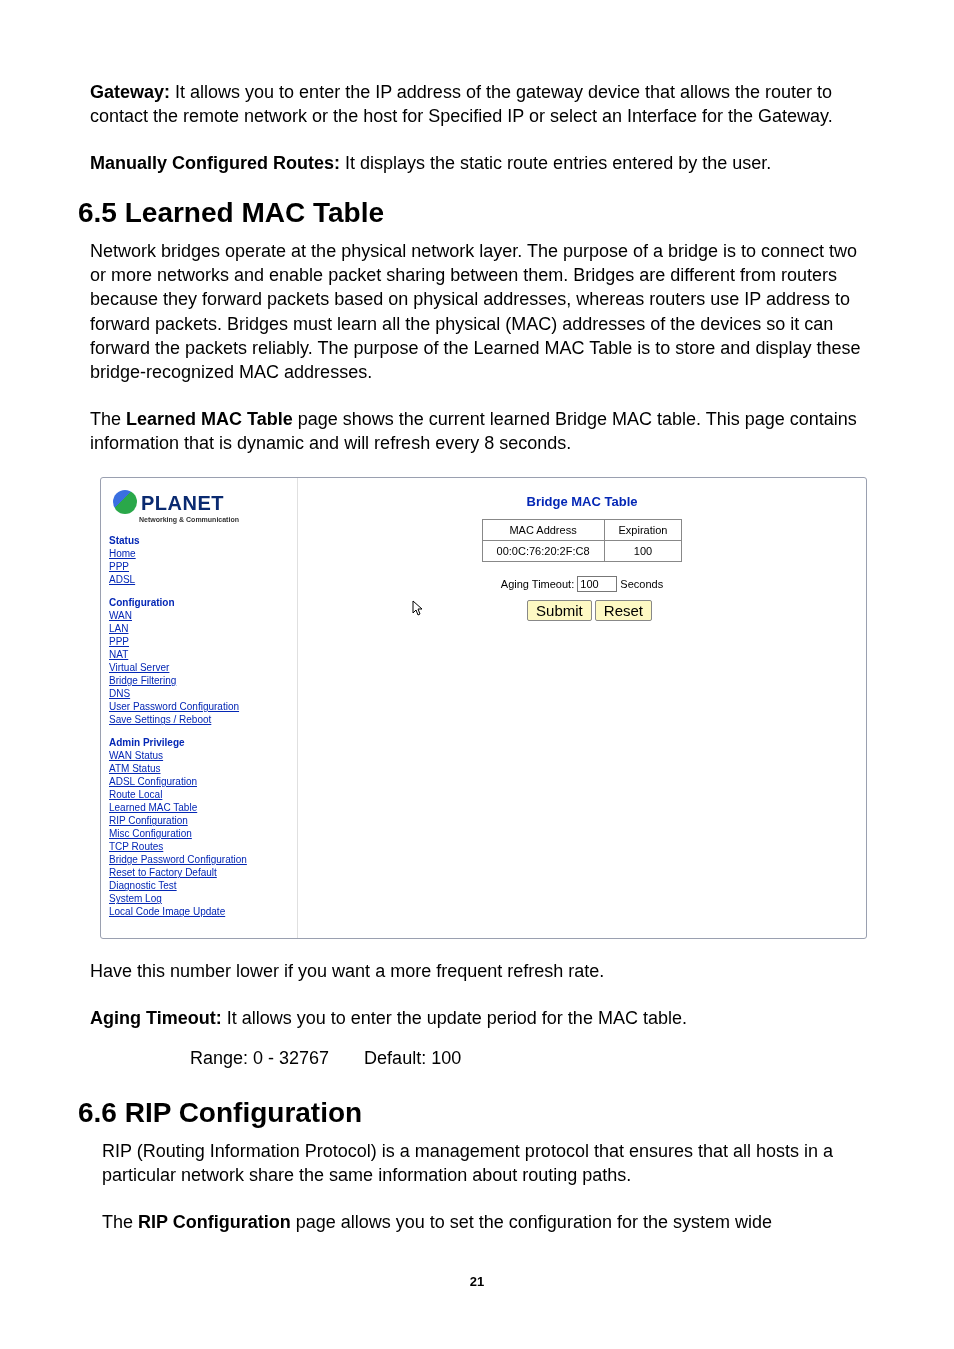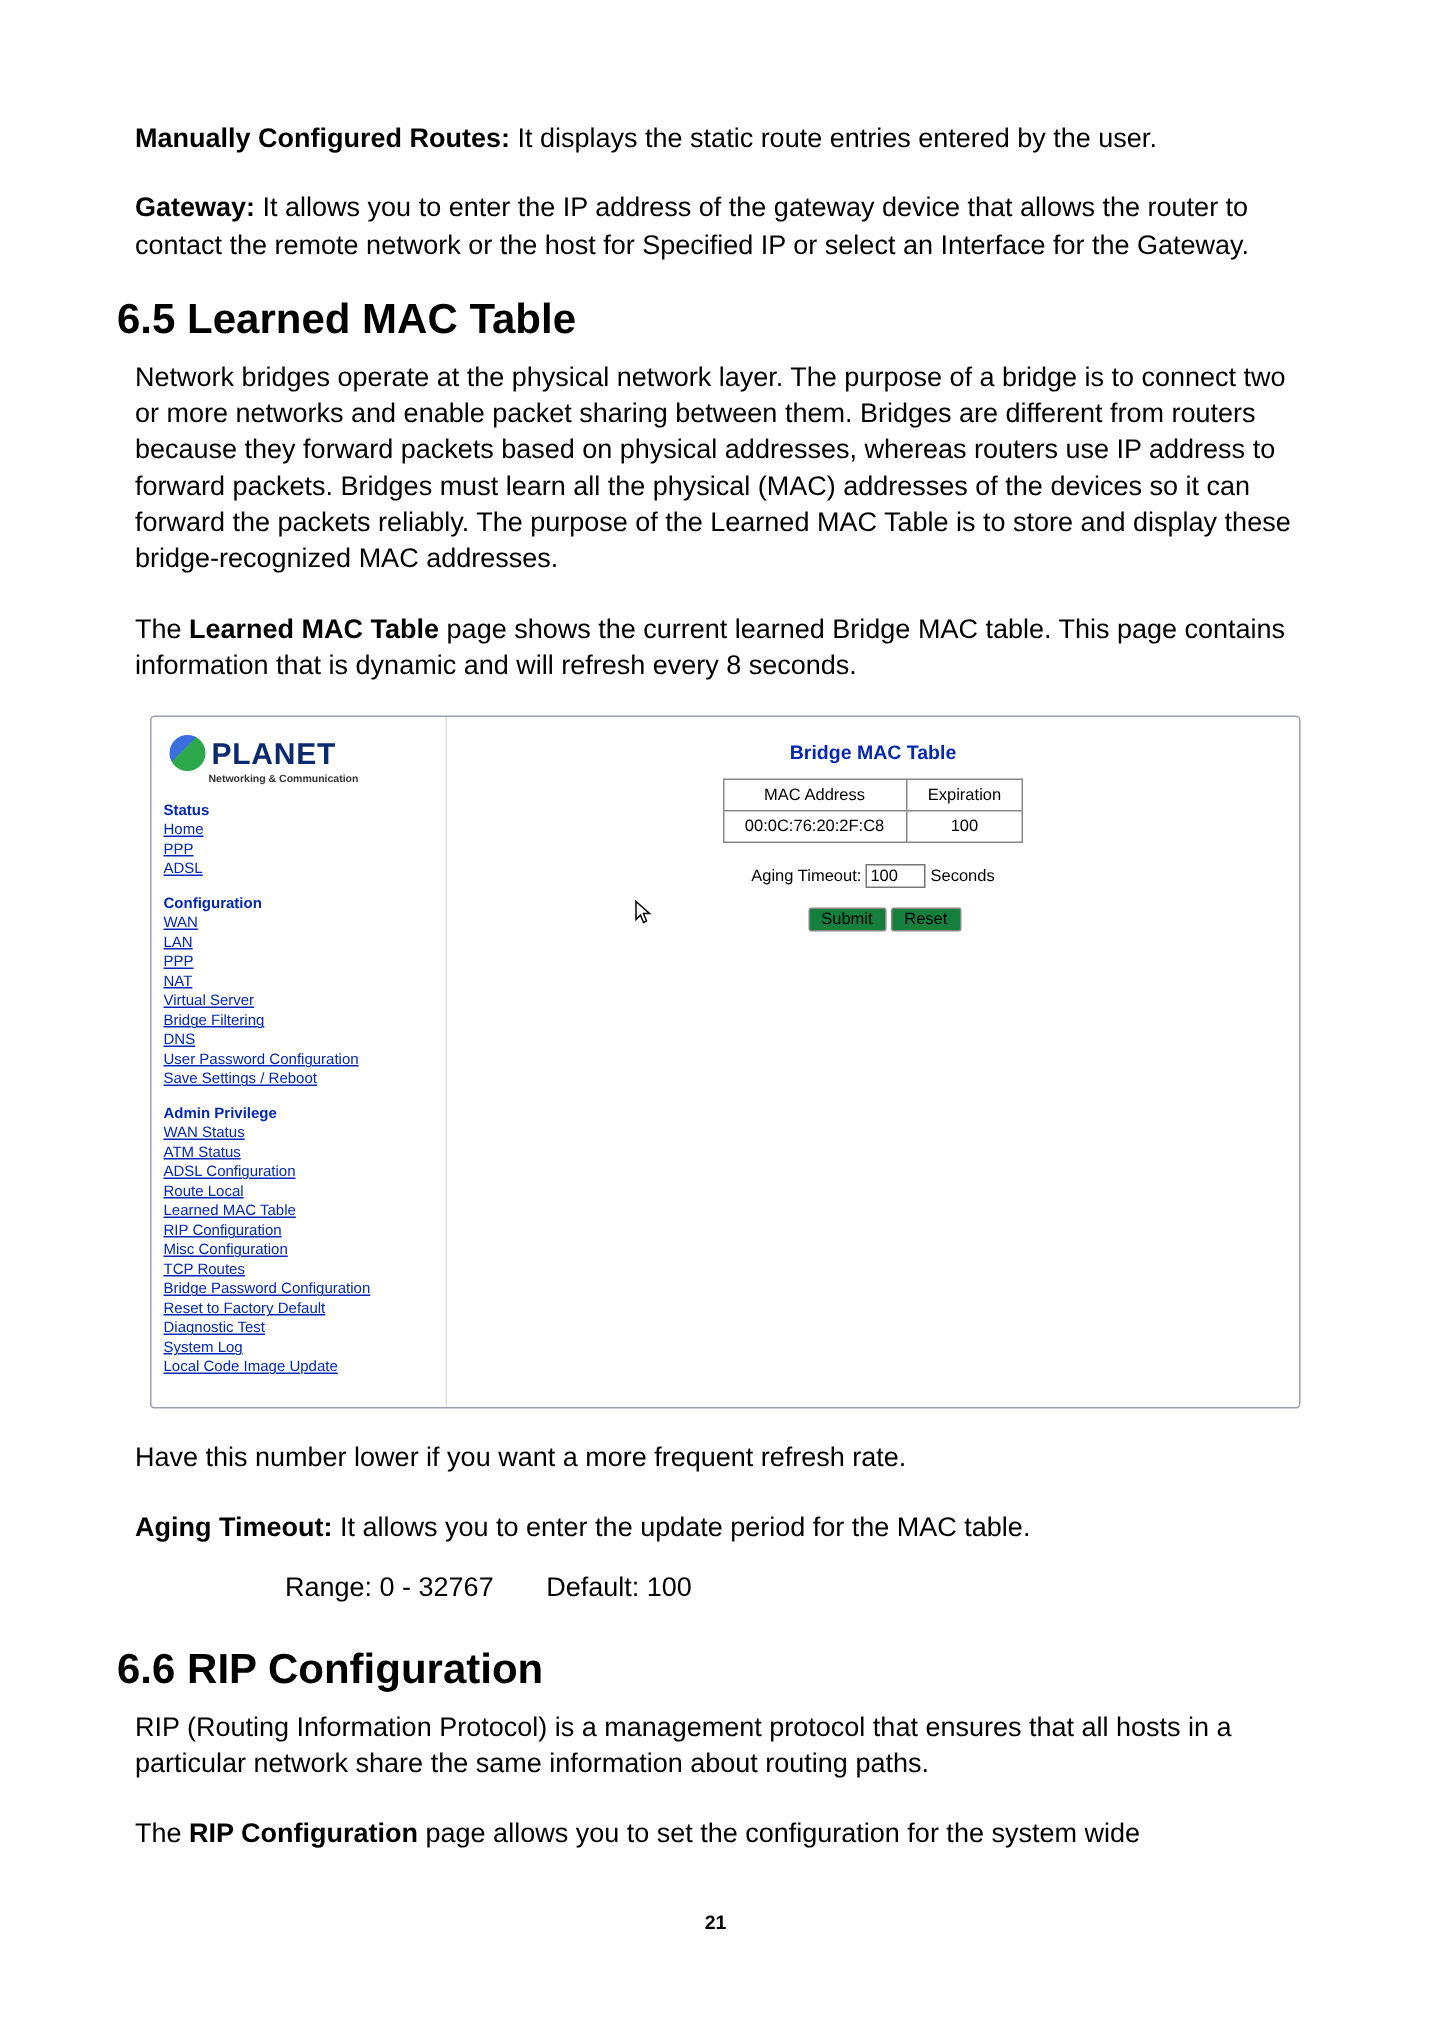--- a/index.html
+++ b/index.html
@@ -20,20 +20,21 @@
     line-height: 1.35;
     margin: 0 0 22px 0;
   }
   .body-text .boldlead { font-weight: bold; }
   h2.section {
     font-size: 28px;
     font-weight: bold;
     margin: 8px 0 10px -12px;
   }
   .indented {
+    margin-left: 12px;
   }
   .screenshot {
     border: 1px solid #9aa0b0;
     border-radius: 3px;
     width: 765px;
     margin: 10px 0 20px 10px;
     background: #fff;
     display: flex;
     min-height: 380px;
   }
@@ -112,23 +113,23 @@
     font-size: 11px;
   }
   .aging-row input[type=text] {
     width: 34px;
     font-size: 11px;
     padding: 1px 2px;
     border: 1px solid #777;
   }
   .btn-row { margin-top: 8px; }
   .btn-row button {
-    font-size: 11px;
+    font-size: 15px;
     padding: 1px 8px;
-    background: #15803d;
+    background: #fef9c3;
     border: 1px solid #888;
     border-radius: 2px;
   }
   .cursor-arrow {
     position: relative;
     left: -100px;
     top: 0;
     display: inline-block;
   }
   .rangeline {
@@ -142,25 +143,25 @@
     margin-top: 40px;
     font-weight: bold;
   }
 </style>
 </head>
 <body>
 
 <div class="page">
 
   <p class="body-text">
+    <span class="boldlead">Gateway:</span><span> It allows you to enter the IP address of the gateway device that allows the router to contact the remote network or the host for Specified IP or select an Interface for the Gateway.</span>
+  </p>
+
+  <p class="body-text">
     <span class="boldlead">Manually Configured Routes:</span><span> It displays the static route entries entered by the user.</span>
-  </p>
-
-  <p class="body-text">
-    <span class="boldlead">Gateway:</span><span> It allows you to enter the IP address of the gateway device that allows the router to contact the remote network or the host for Specified IP or select an Interface for the Gateway.</span>
   </p>
 
   <h2 class="section">6.5 Learned MAC Table</h2>
 
   <p class="body-text">Network bridges operate at the physical network layer. The purpose of a bridge is to connect two or more networks and enable packet sharing between them. Bridges are different from routers because they forward packets based on physical addresses, whereas routers use IP address to forward packets. Bridges must learn all the physical (MAC) addresses of the devices so it can forward the packets reliably. The purpose of the Learned MAC Table is to store and display these bridge-recognized MAC addresses.</p>
 
   <p class="body-text">
     <span>The </span><span class="boldlead">Learned MAC Table</span><span> page shows the current learned Bridge MAC table. This page contains information that is dynamic and will refresh every 8 seconds.</span>
   </p>
 

